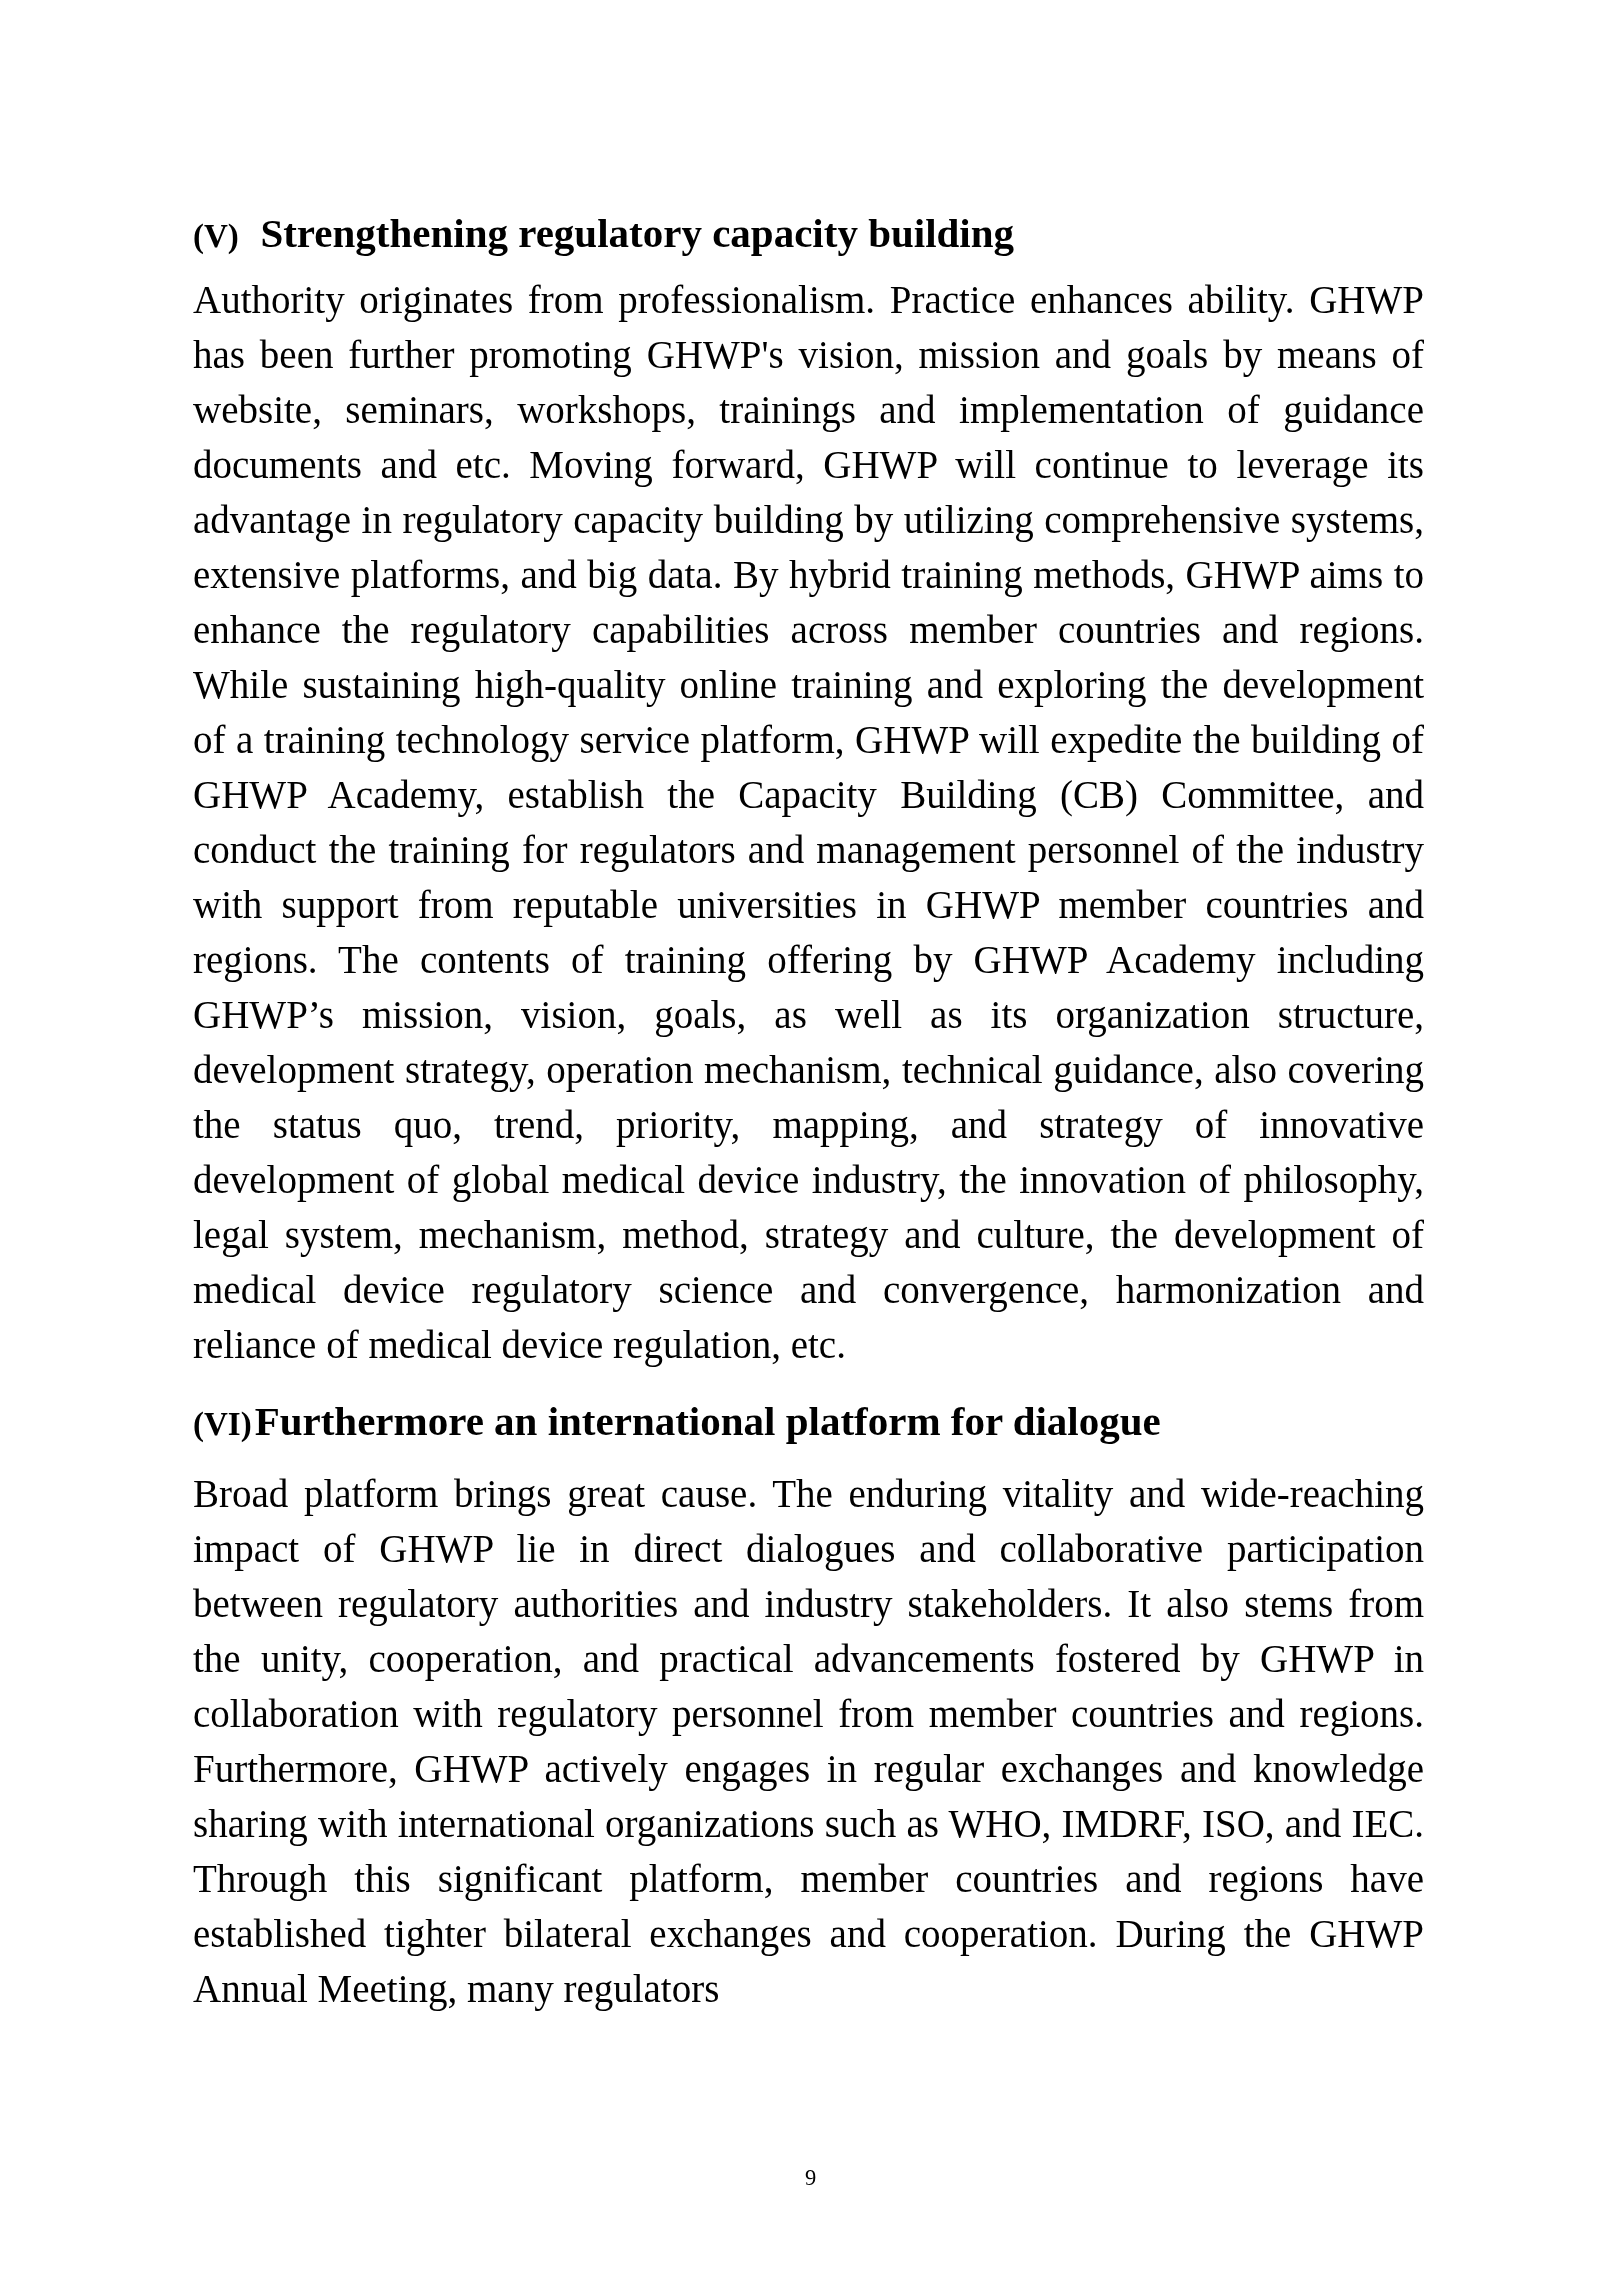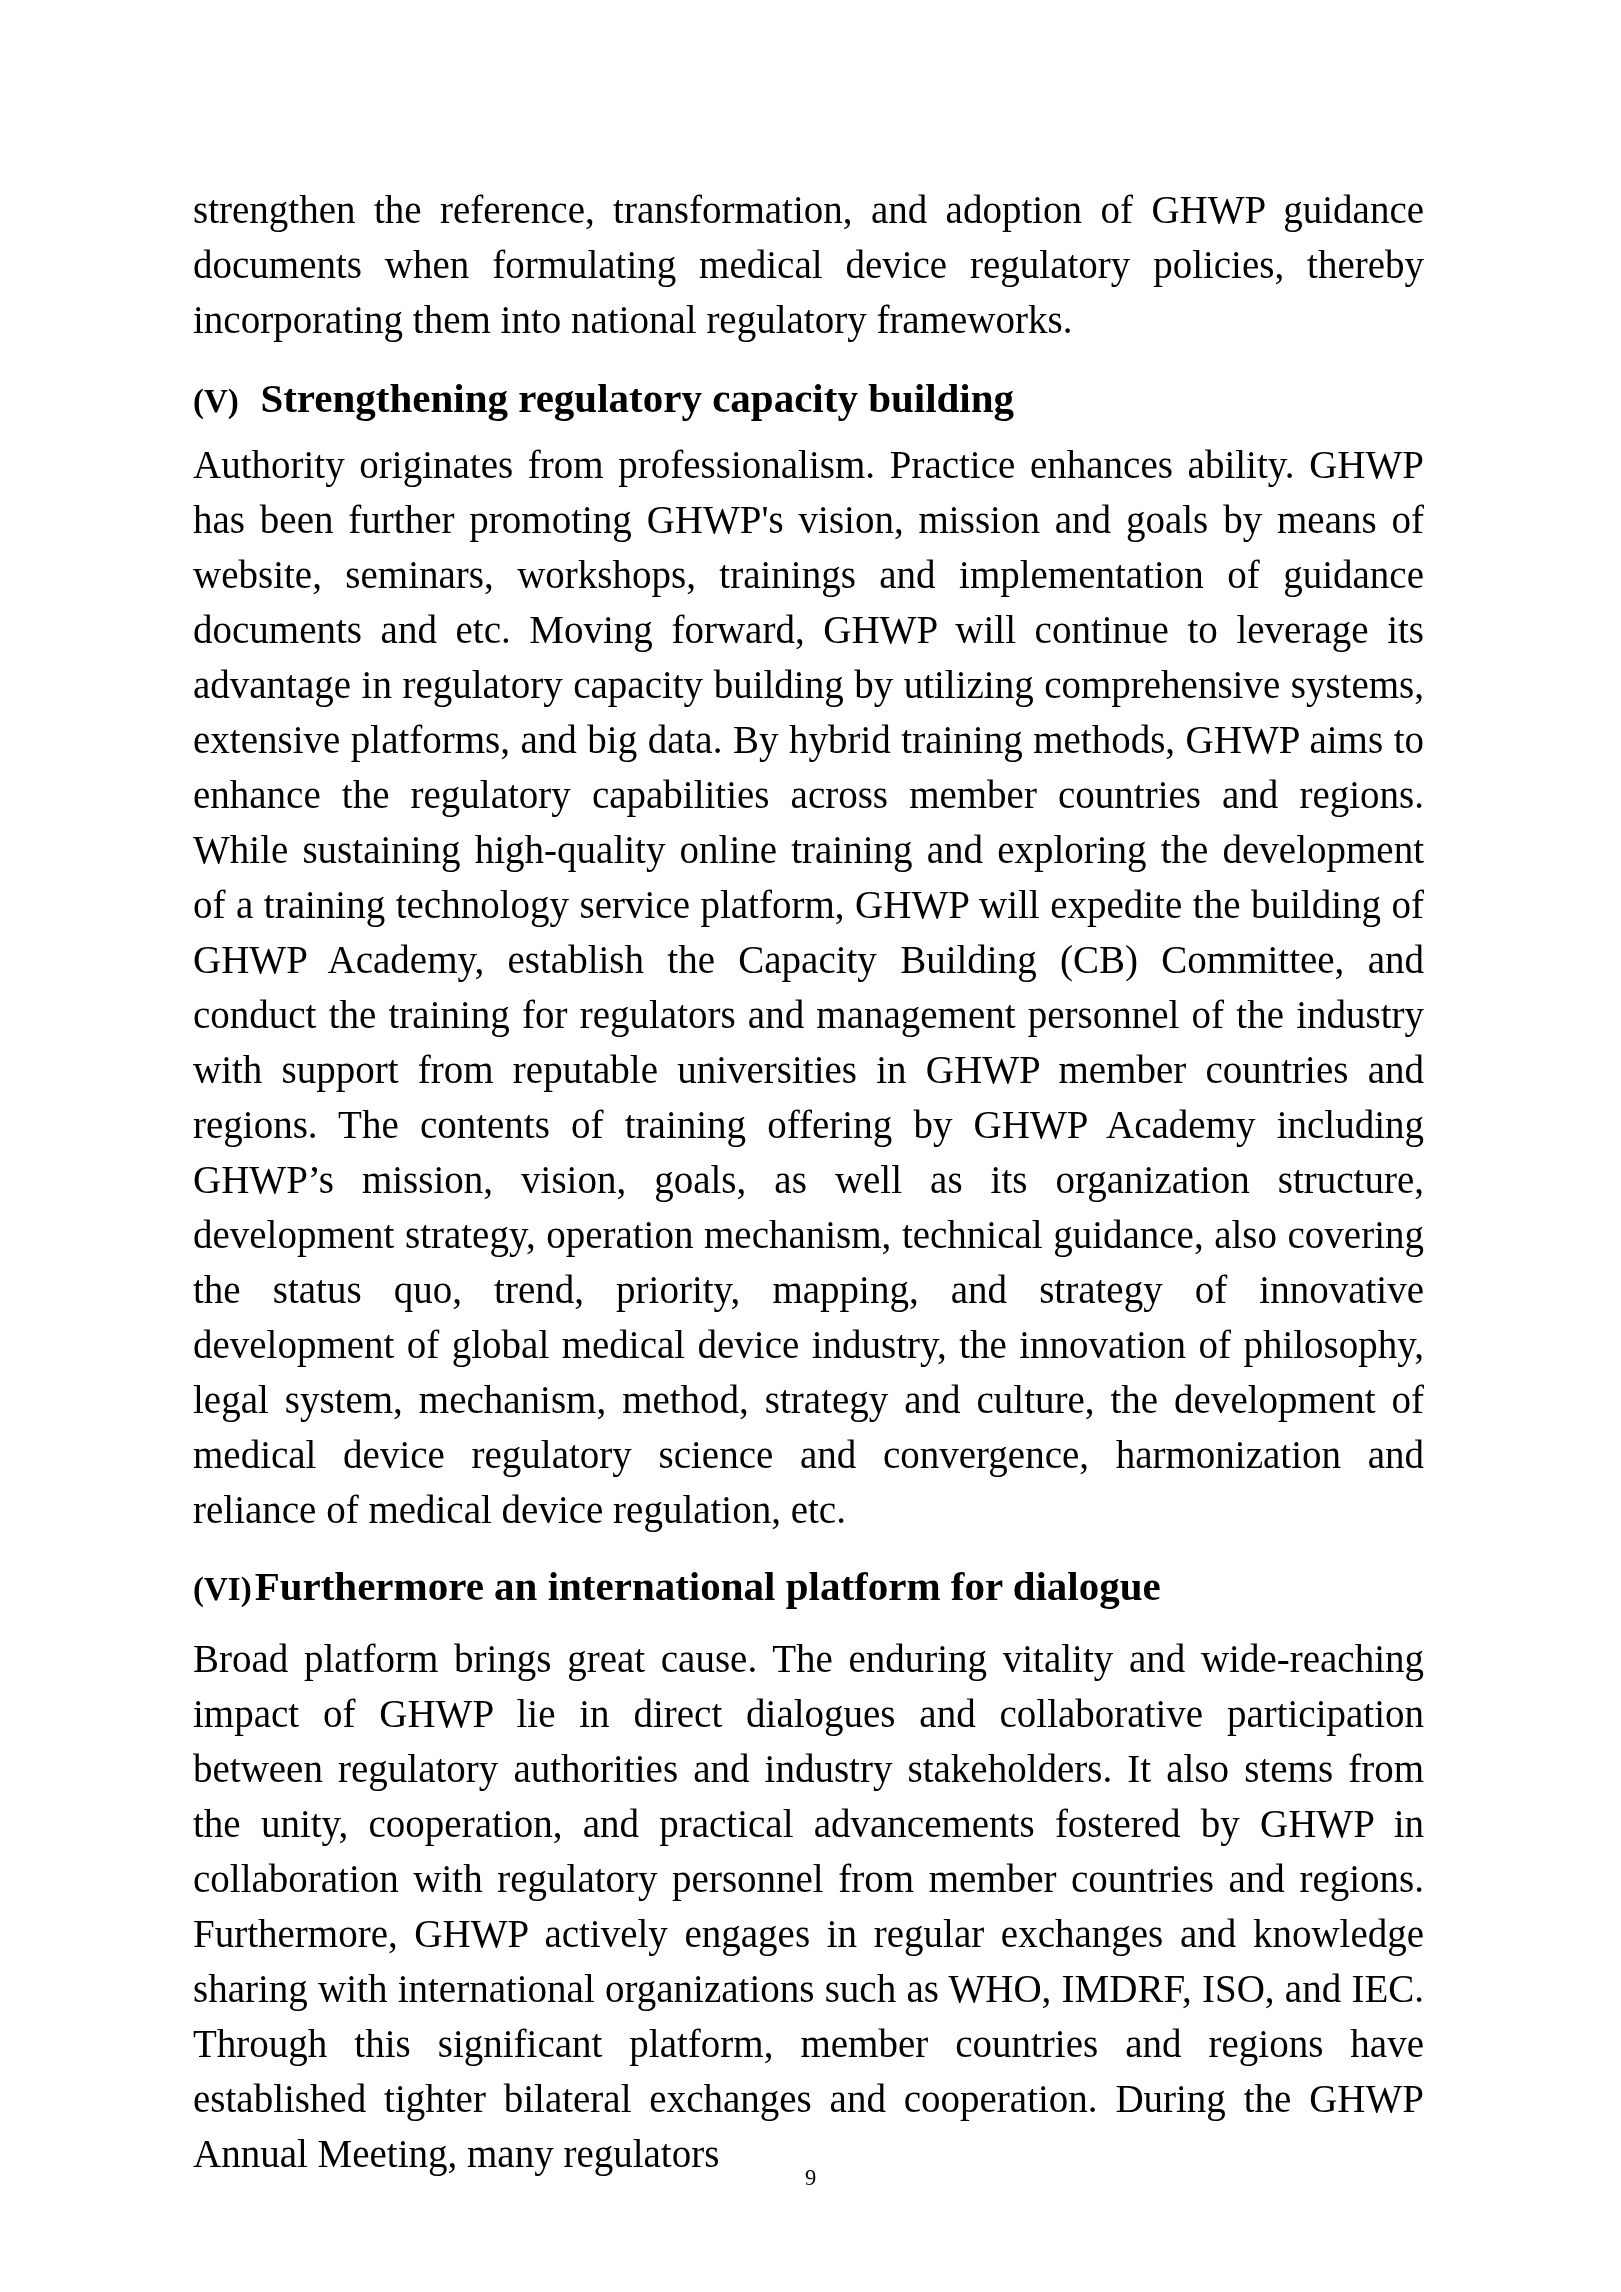--- a/index.html
+++ b/index.html
@@ -53,21 +53,20 @@
     font-size: 22.5px;
     line-height: 27.4px;
     color: #000000;
   }
 </style>
 </head>
 <body>
 
 <div class="page">
 
-  <p class="body-text">strengthen the reference, transformation, and adoption of GHWP guidance documents when formulating medical device regulatory policies, thereby incorporating them into national regulatory frameworks.</p>
 
   <h2 class="heading h-v">
     <span class="prefix">(V)</span><span>Strengthening regulatory capacity building</span>
   </h2>
 
   <p class="body-text">Authority originates from professionalism. Practice enhances ability. GHWP has been further promoting GHWP's vision, mission and goals by means of website, seminars, workshops, trainings and implementation of guidance documents and etc. Moving forward, GHWP will continue to leverage its advantage in regulatory capacity building by utilizing comprehensive systems, extensive platforms, and big data. By hybrid training methods, GHWP aims to enhance the regulatory capabilities across member countries and regions. While sustaining high-quality online training and exploring the development of a training technology service platform, GHWP will expedite the building of GHWP Academy, establish the Capacity Building (CB) Committee, and conduct the training for regulators and management personnel of the industry with support from reputable universities in GHWP member countries and regions. The contents of training offering by GHWP Academy including GHWP’s mission, vision, goals, as well as its organization structure, development strategy, operation mechanism, technical guidance, also covering the status quo, trend, priority, mapping, and strategy of innovative development of global medical device industry, the innovation of philosophy, legal system, mechanism, method, strategy and culture, the development of medical device regulatory science and convergence, harmonization and reliance of medical device regulation, etc.</p>
 
   <h2 class="heading h-vi">
     <span class="prefix">(VI)</span><span>Furthermore an international platform for dialogue</span>
   </h2>

